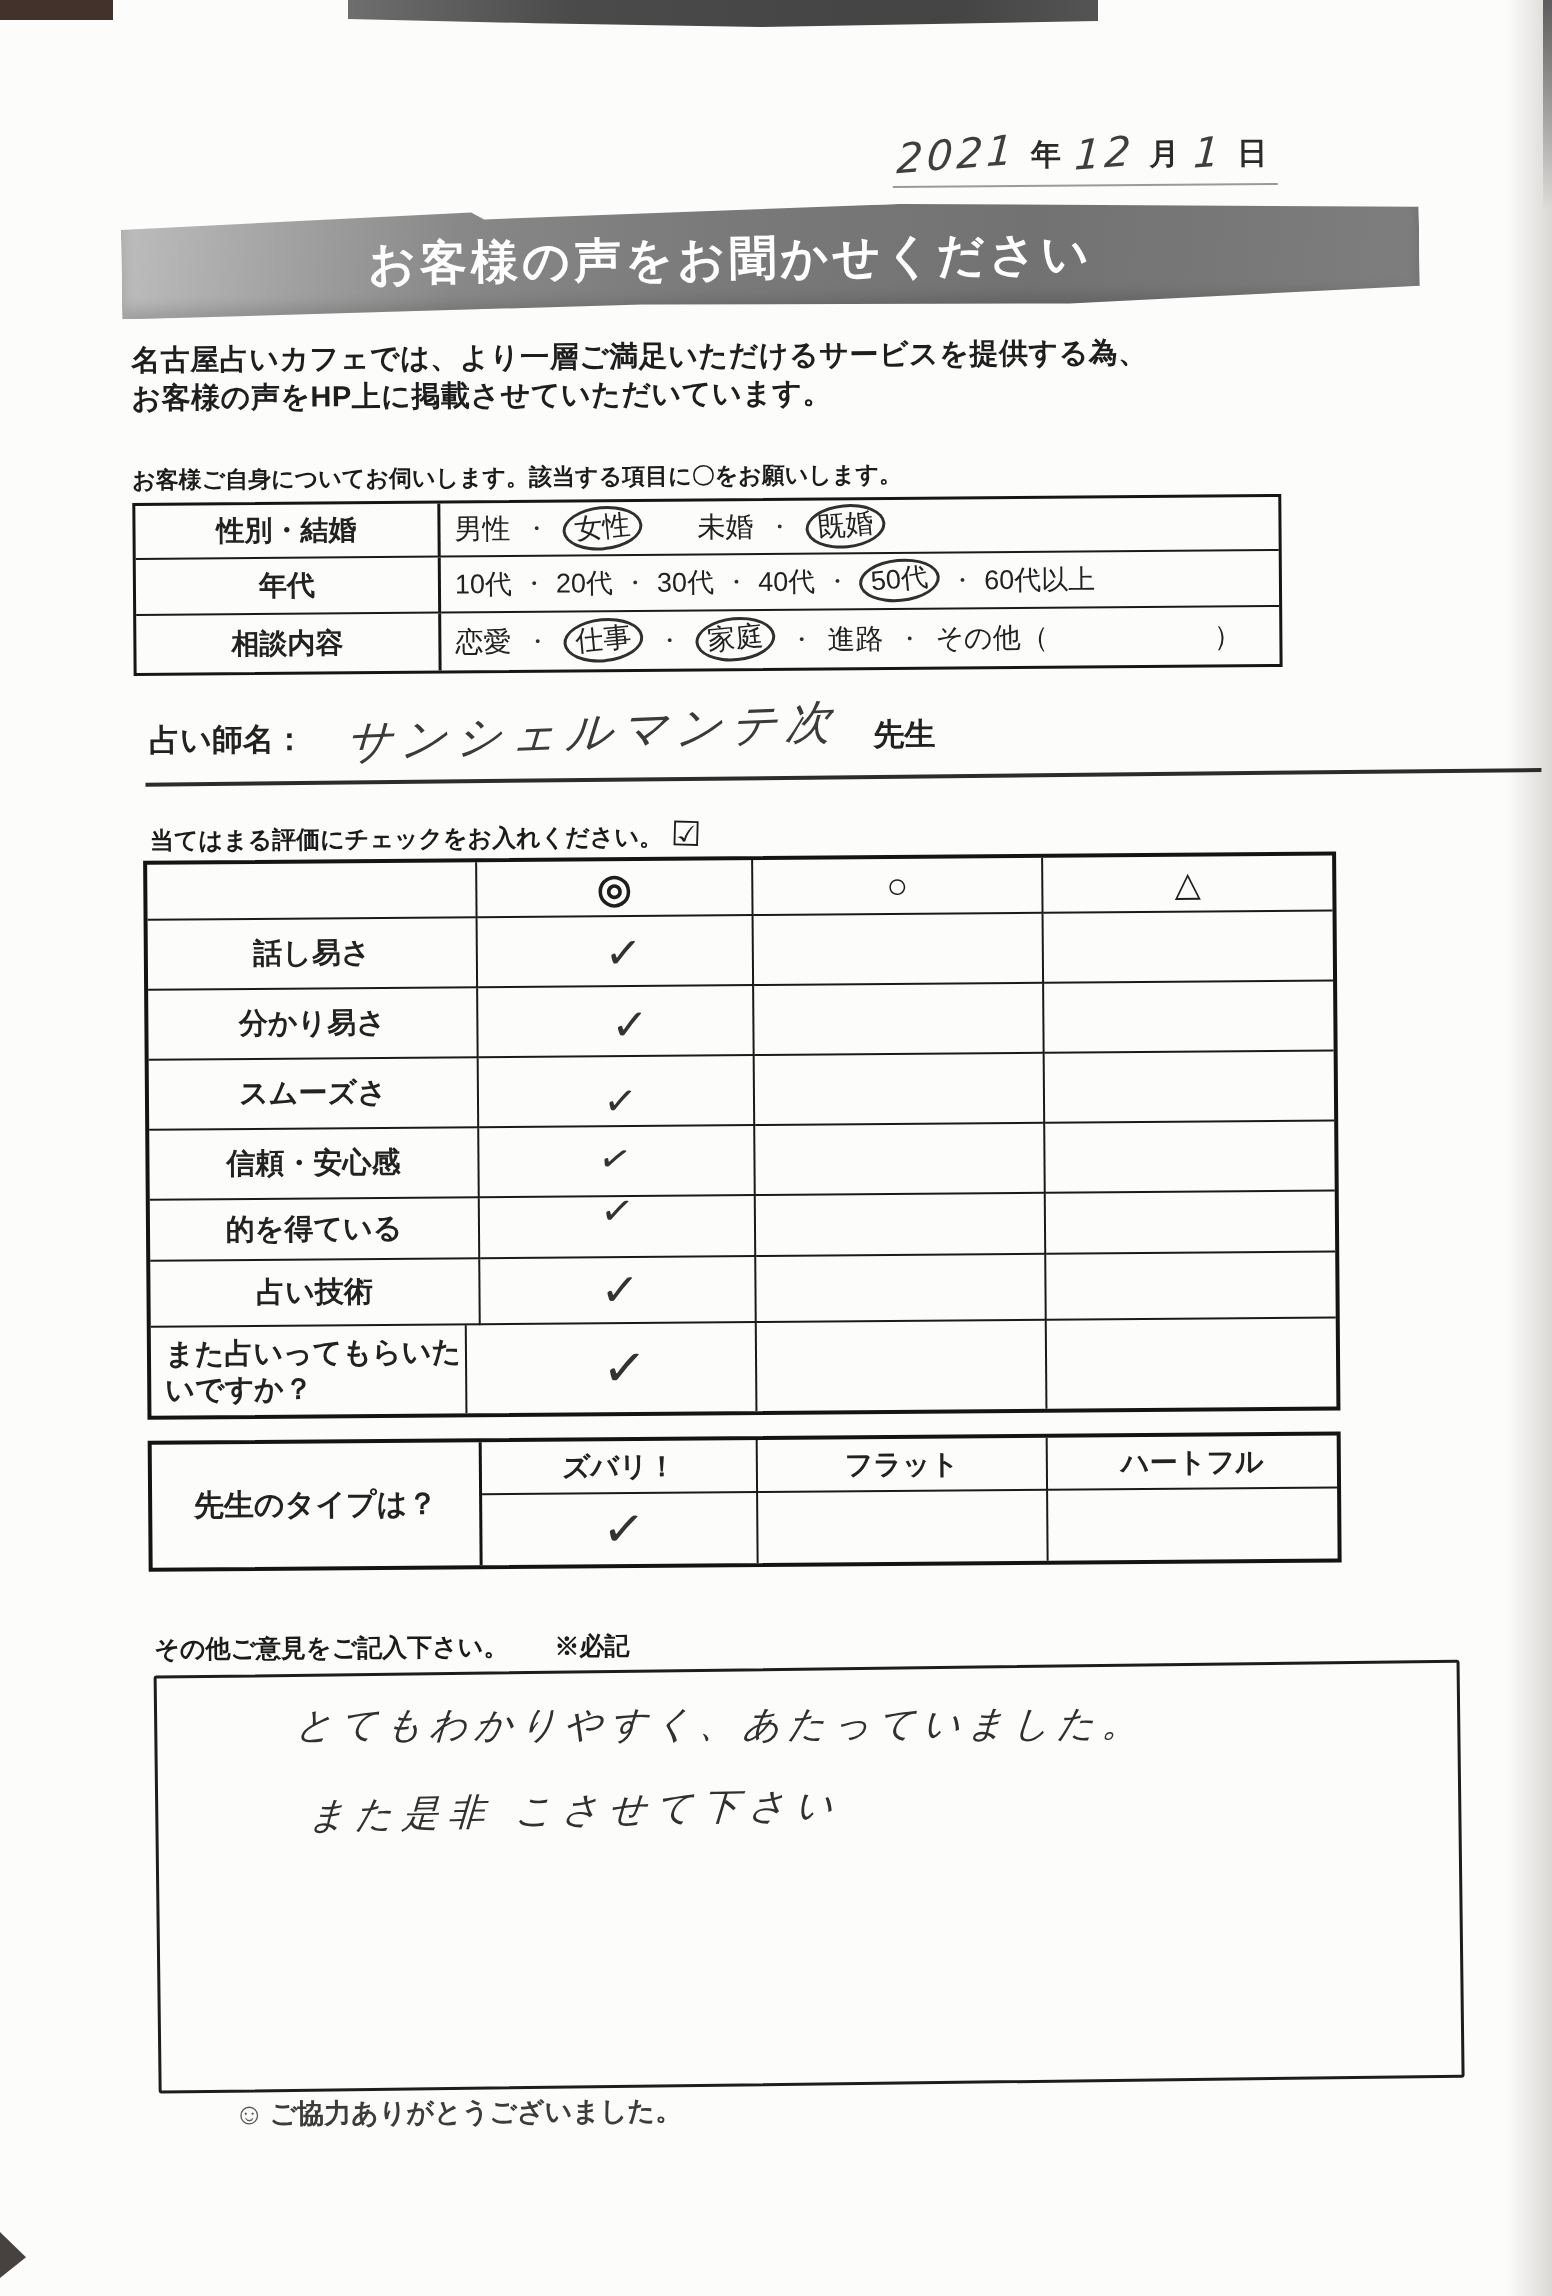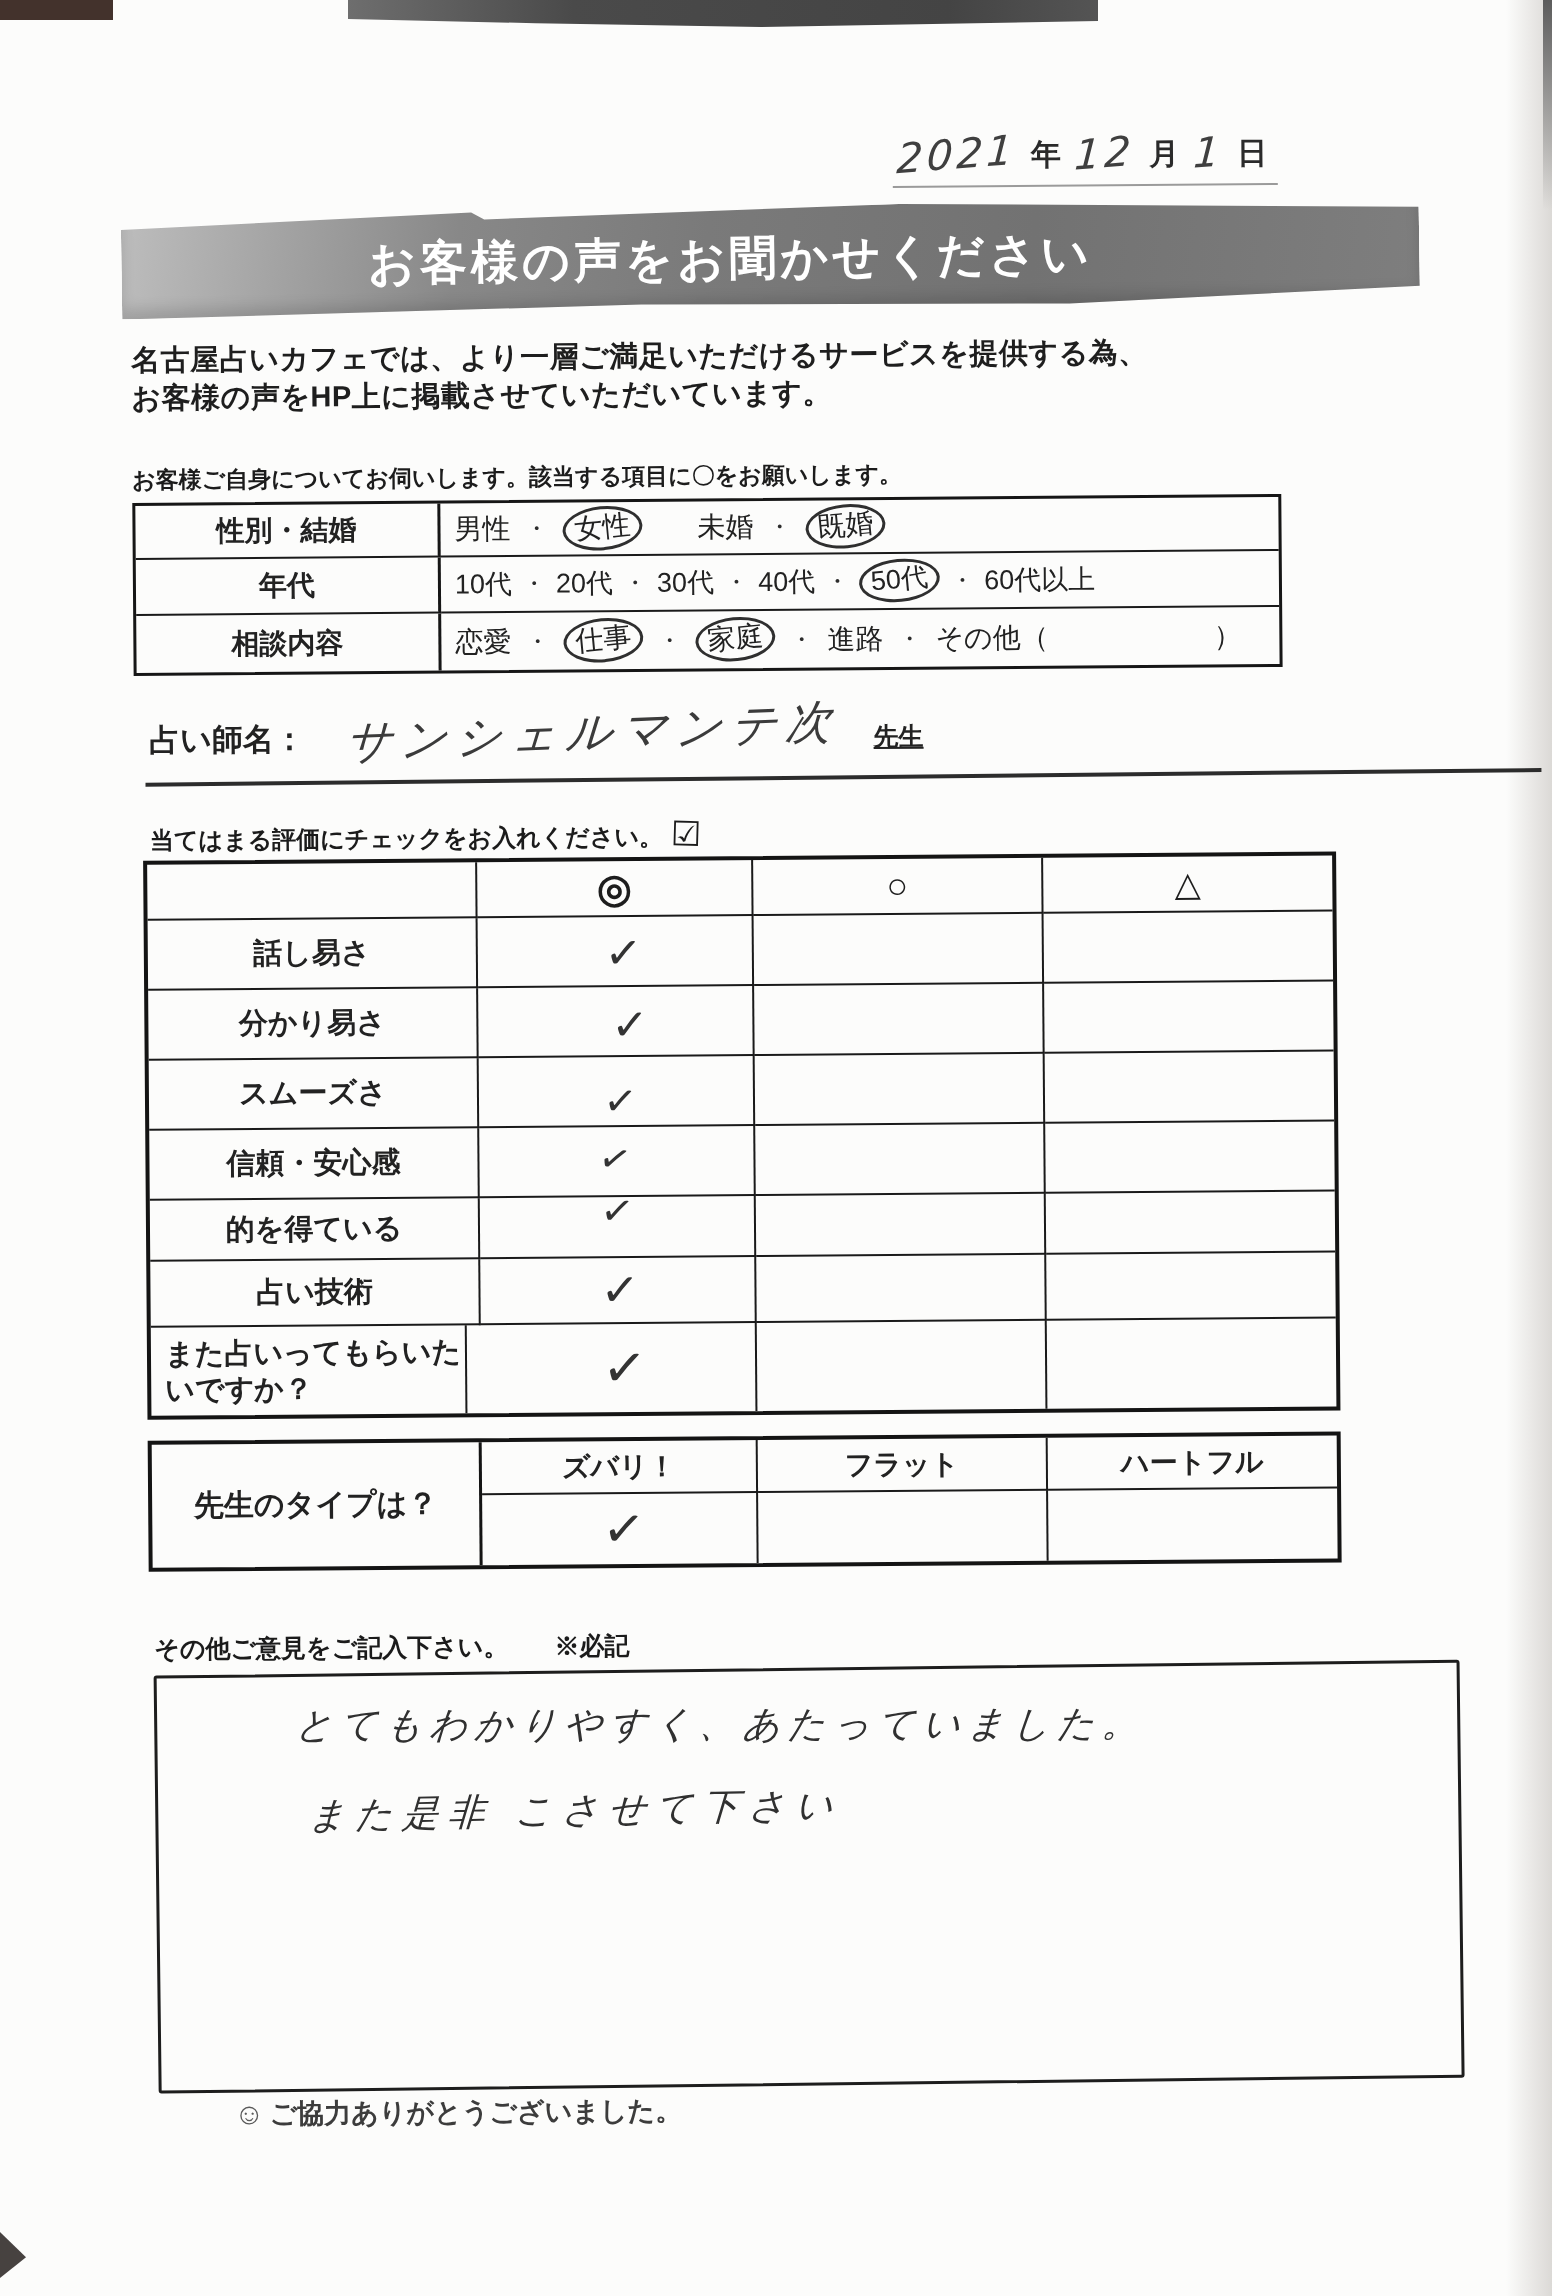--- a/index.html
+++ b/index.html
@@ -57,21 +57,21 @@
   .gap-mid{display:inline-block;width:55px;}
   .paren-space{display:inline-block;width:165px;}
   .age{font-size:27px;}
   .age .bullet{margin:0 10px;}
 
   
   .teller{left:152px;top:700px;display:flex;align-items:baseline;}
   .teller .lbl{font-size:31px;font-weight:bold;}
   .teller .name{font-size:46px;letter-spacing:8px;margin:0 34px 0 40px;
     transform:rotate(-2deg) skewX(-6deg);color:#3b3b3b;}
-  .teller .suffix{font-size:25px;font-weight:bold;text-decoration:underline;}
+  .teller .suffix{font-size:31px;font-weight:bold;}
   .teller-rule{left:148px;top:776px;width:1396px;height:4px;background:#2c2c2c;
     transform:rotate(-0.15deg);}
 
   
   .r-instr{left:152px;top:816px;display:flex;align-items:center;font-size:24px;
     font-weight:bold;color:#1b1b1b;}
   .r-instr .cb{font-size:34px;margin-left:8px;transform:translateY(-3px) rotate(2deg);
     font-weight:normal;}
   .rtable{left:145px;top:856px;display:grid;
     grid-template-columns:330px 276px 290px 289px;

